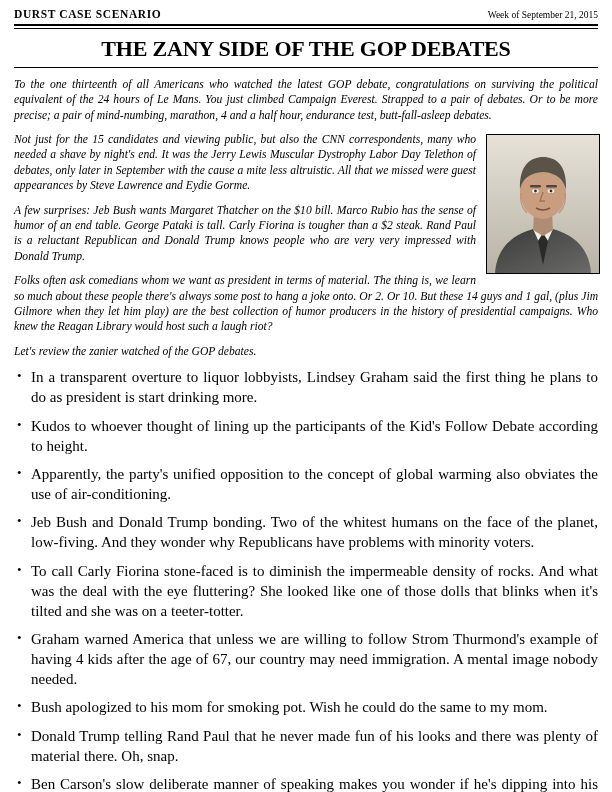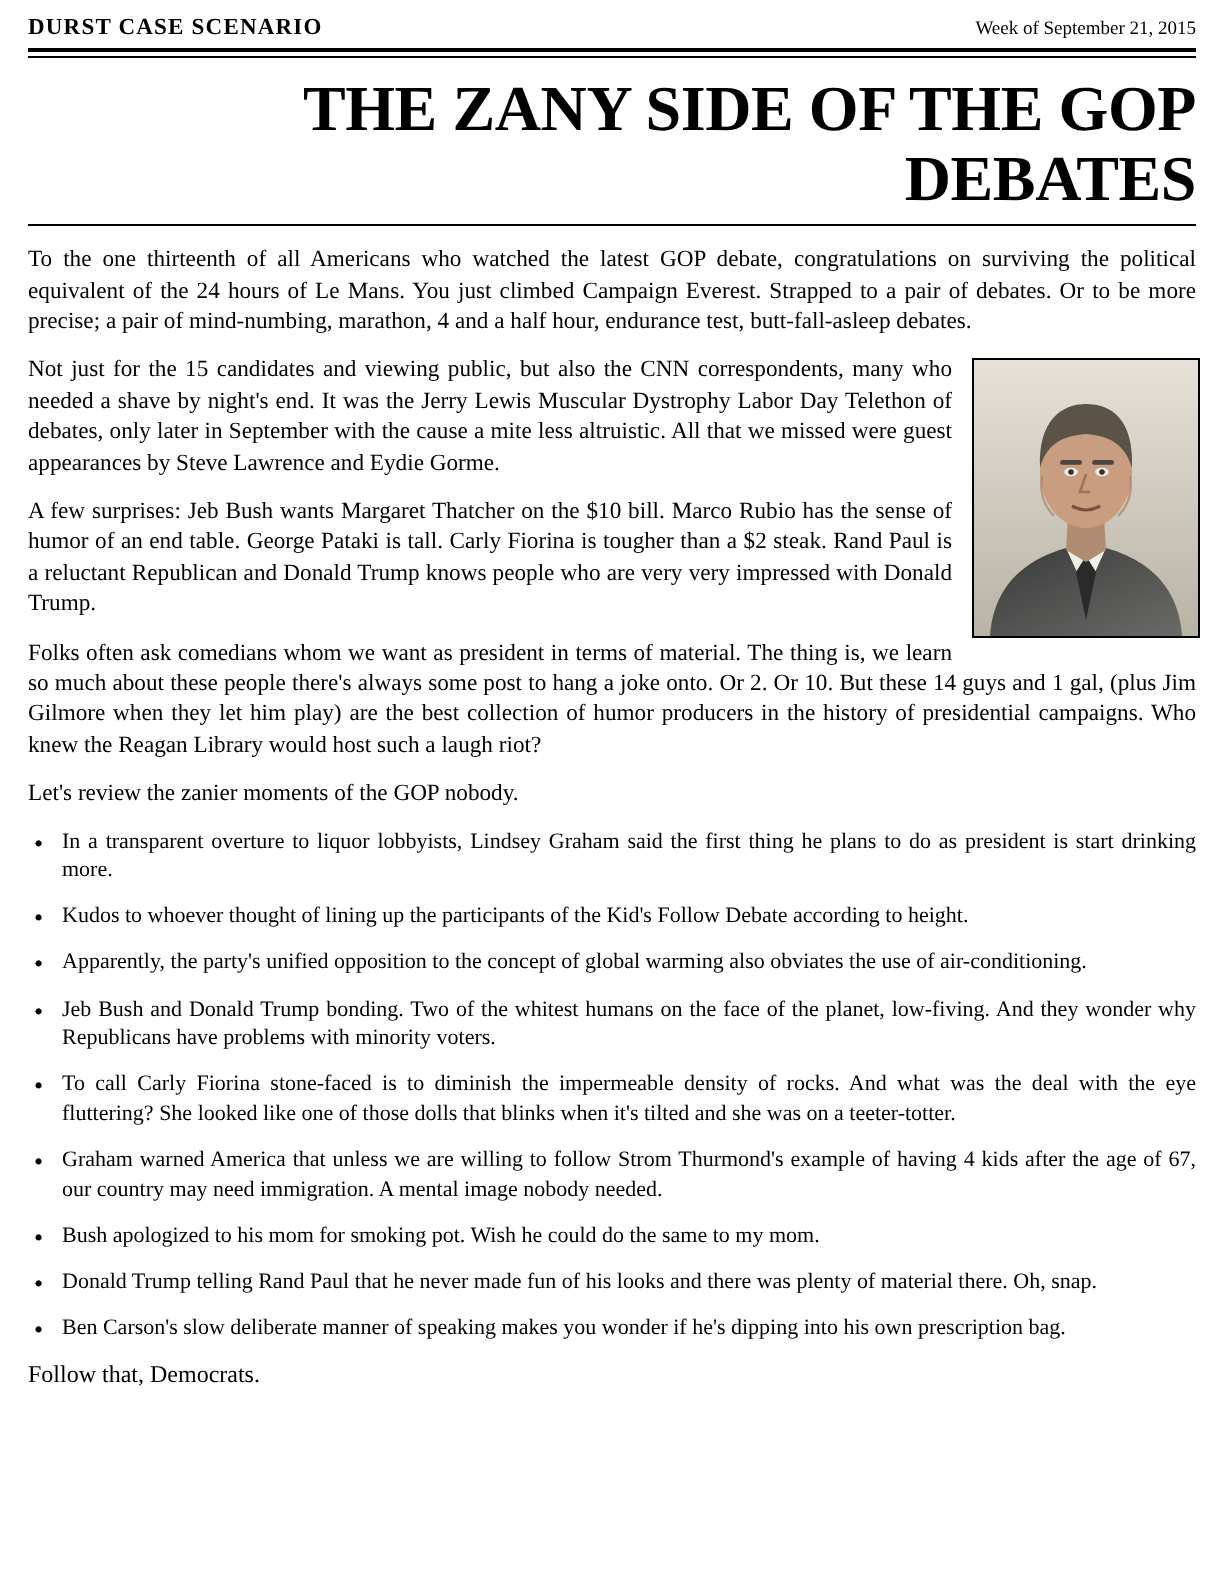--- a/index.html
+++ b/index.html
@@ -44,44 +44,45 @@
   .rule-thick {
     border-top: 2.2px solid #000;
     margin-top: 1px;
   }
   .rule-thin {
     border-top: 1px solid #000;
     margin-top: 2px;
   }
   
   .headline {
-    text-align: right;
+    text-align: center;
     font-family: "Liberation Serif", serif;
     font-weight: bold;
-    font-size: 32px;
+    font-size: 22px;
     line-height: 1.08;
     letter-spacing: -0.2px;
     font-variant: small-caps;
     text-transform: uppercase;
     margin: 8px 0 6px 0;
   }
   .headline-rule {
     border-top: 1.6px solid #000;
     margin-bottom: 9px;
   }
   
   .body-col {
     font-size: 11.6px;
     line-height: 1.33;
     text-align: justify;
     -webkit-hyphens: auto;
     hyphens: auto;
   }
   .body-col p {
     margin: 0 0 9px 0;
+    font-style: italic;
   }
   .portrait-wrap {
     float: right;
     width: 112px;
     margin: 2px 0 6px 10px;
   }
   .portrait {
     width: 112px;
     height: 138px;
     border: 1px solid #000;
@@ -92,21 +93,21 @@
   ul.bullets {
     list-style: none;
     margin: 0;
     padding: 0;
   }
   ul.bullets li {
     position: relative;
     padding-left: 17px;
     margin-bottom: 8.5px;
     text-align: justify;
-    font-size: 11px;
+    font-size: 15px;
     line-height: 1.33;
   }
   ul.bullets li::before {
     content: "\2022";
     position: absolute;
     left: 3px;
     top: -1px;
     font-size: 13px;
   }
   .closing {
@@ -172,21 +173,21 @@
         <path d="M49 73 Q56 77 63 73" fill="none" stroke="#7d4f40" stroke-width="1.6"></path>
 
         <path d="M34 58 Q32 70 40 78" fill="none" stroke="#ad8568" stroke-width="1.2" opacity="0.7"></path>
         <path d="M78 58 Q80 70 72 78" fill="none" stroke="#ad8568" stroke-width="1.2" opacity="0.7"></path>
       </svg>
     </div>
 
     <p>Not just for the 15 candidates and viewing public, but also the CNN correspondents, many who needed a shave by night's end. It was the Jerry Lewis Muscular Dystrophy Labor Day Telethon of debates, only later in September with the cause a mite less altruistic. All that we missed were guest appearances by Steve Lawrence and Eydie Gorme.</p>
     <p>A few surprises: Jeb Bush wants Margaret Thatcher on the $10 bill. Marco Rubio has the sense of humor of an end table. George Pataki is tall. Carly Fiorina is tougher than a $2 steak. Rand Paul is a reluctant Republican and Donald Trump knows people who are very very impressed with Donald Trump.</p>
     <p>Folks often ask comedians whom we want as president in terms of material. The thing is, we learn so much about these people there's always some post to hang a joke onto. Or 2. Or 10. But these 14 guys and 1 gal, (plus Jim Gilmore when they let him play) are the best collection of humor producers in the history of presidential campaigns. Who knew the Reagan Library would host such a laugh riot?</p>
-    <p>Let's review the zanier moments of the GOP nobody.</p>
+    <p>Let's review the zanier watched of the GOP debates.</p>
 
     <ul class="bullets">
       <li>In a transparent overture to liquor lobbyists, Lindsey Graham said the first thing he plans to do as president is start drinking more.</li>
       <li>Kudos to whoever thought of lining up the participants of the Kid's Follow Debate according to height.</li>
       <li>Apparently, the party's unified opposition to the concept of global warming also obviates the use of air-conditioning.</li>
       <li>Jeb Bush and Donald Trump bonding. Two of the whitest humans on the face of the planet, low-fiving. And they wonder why Republicans have problems with minority voters.</li>
       <li>To call Carly Fiorina stone-faced is to diminish the impermeable density of rocks. And what was the deal with the eye fluttering? She looked like one of those dolls that blinks when it's tilted and she was on a teeter-totter.</li>
       <li>Graham warned America that unless we are willing to follow Strom Thurmond's example of having 4 kids after the age of 67, our country may need immigration. A mental image nobody needed.</li>
       <li>Bush apologized to his mom for smoking pot. Wish he could do the same to my mom.</li>
       <li>Donald Trump telling Rand Paul that he never made fun of his looks and there was plenty of material there. Oh, snap.</li>

